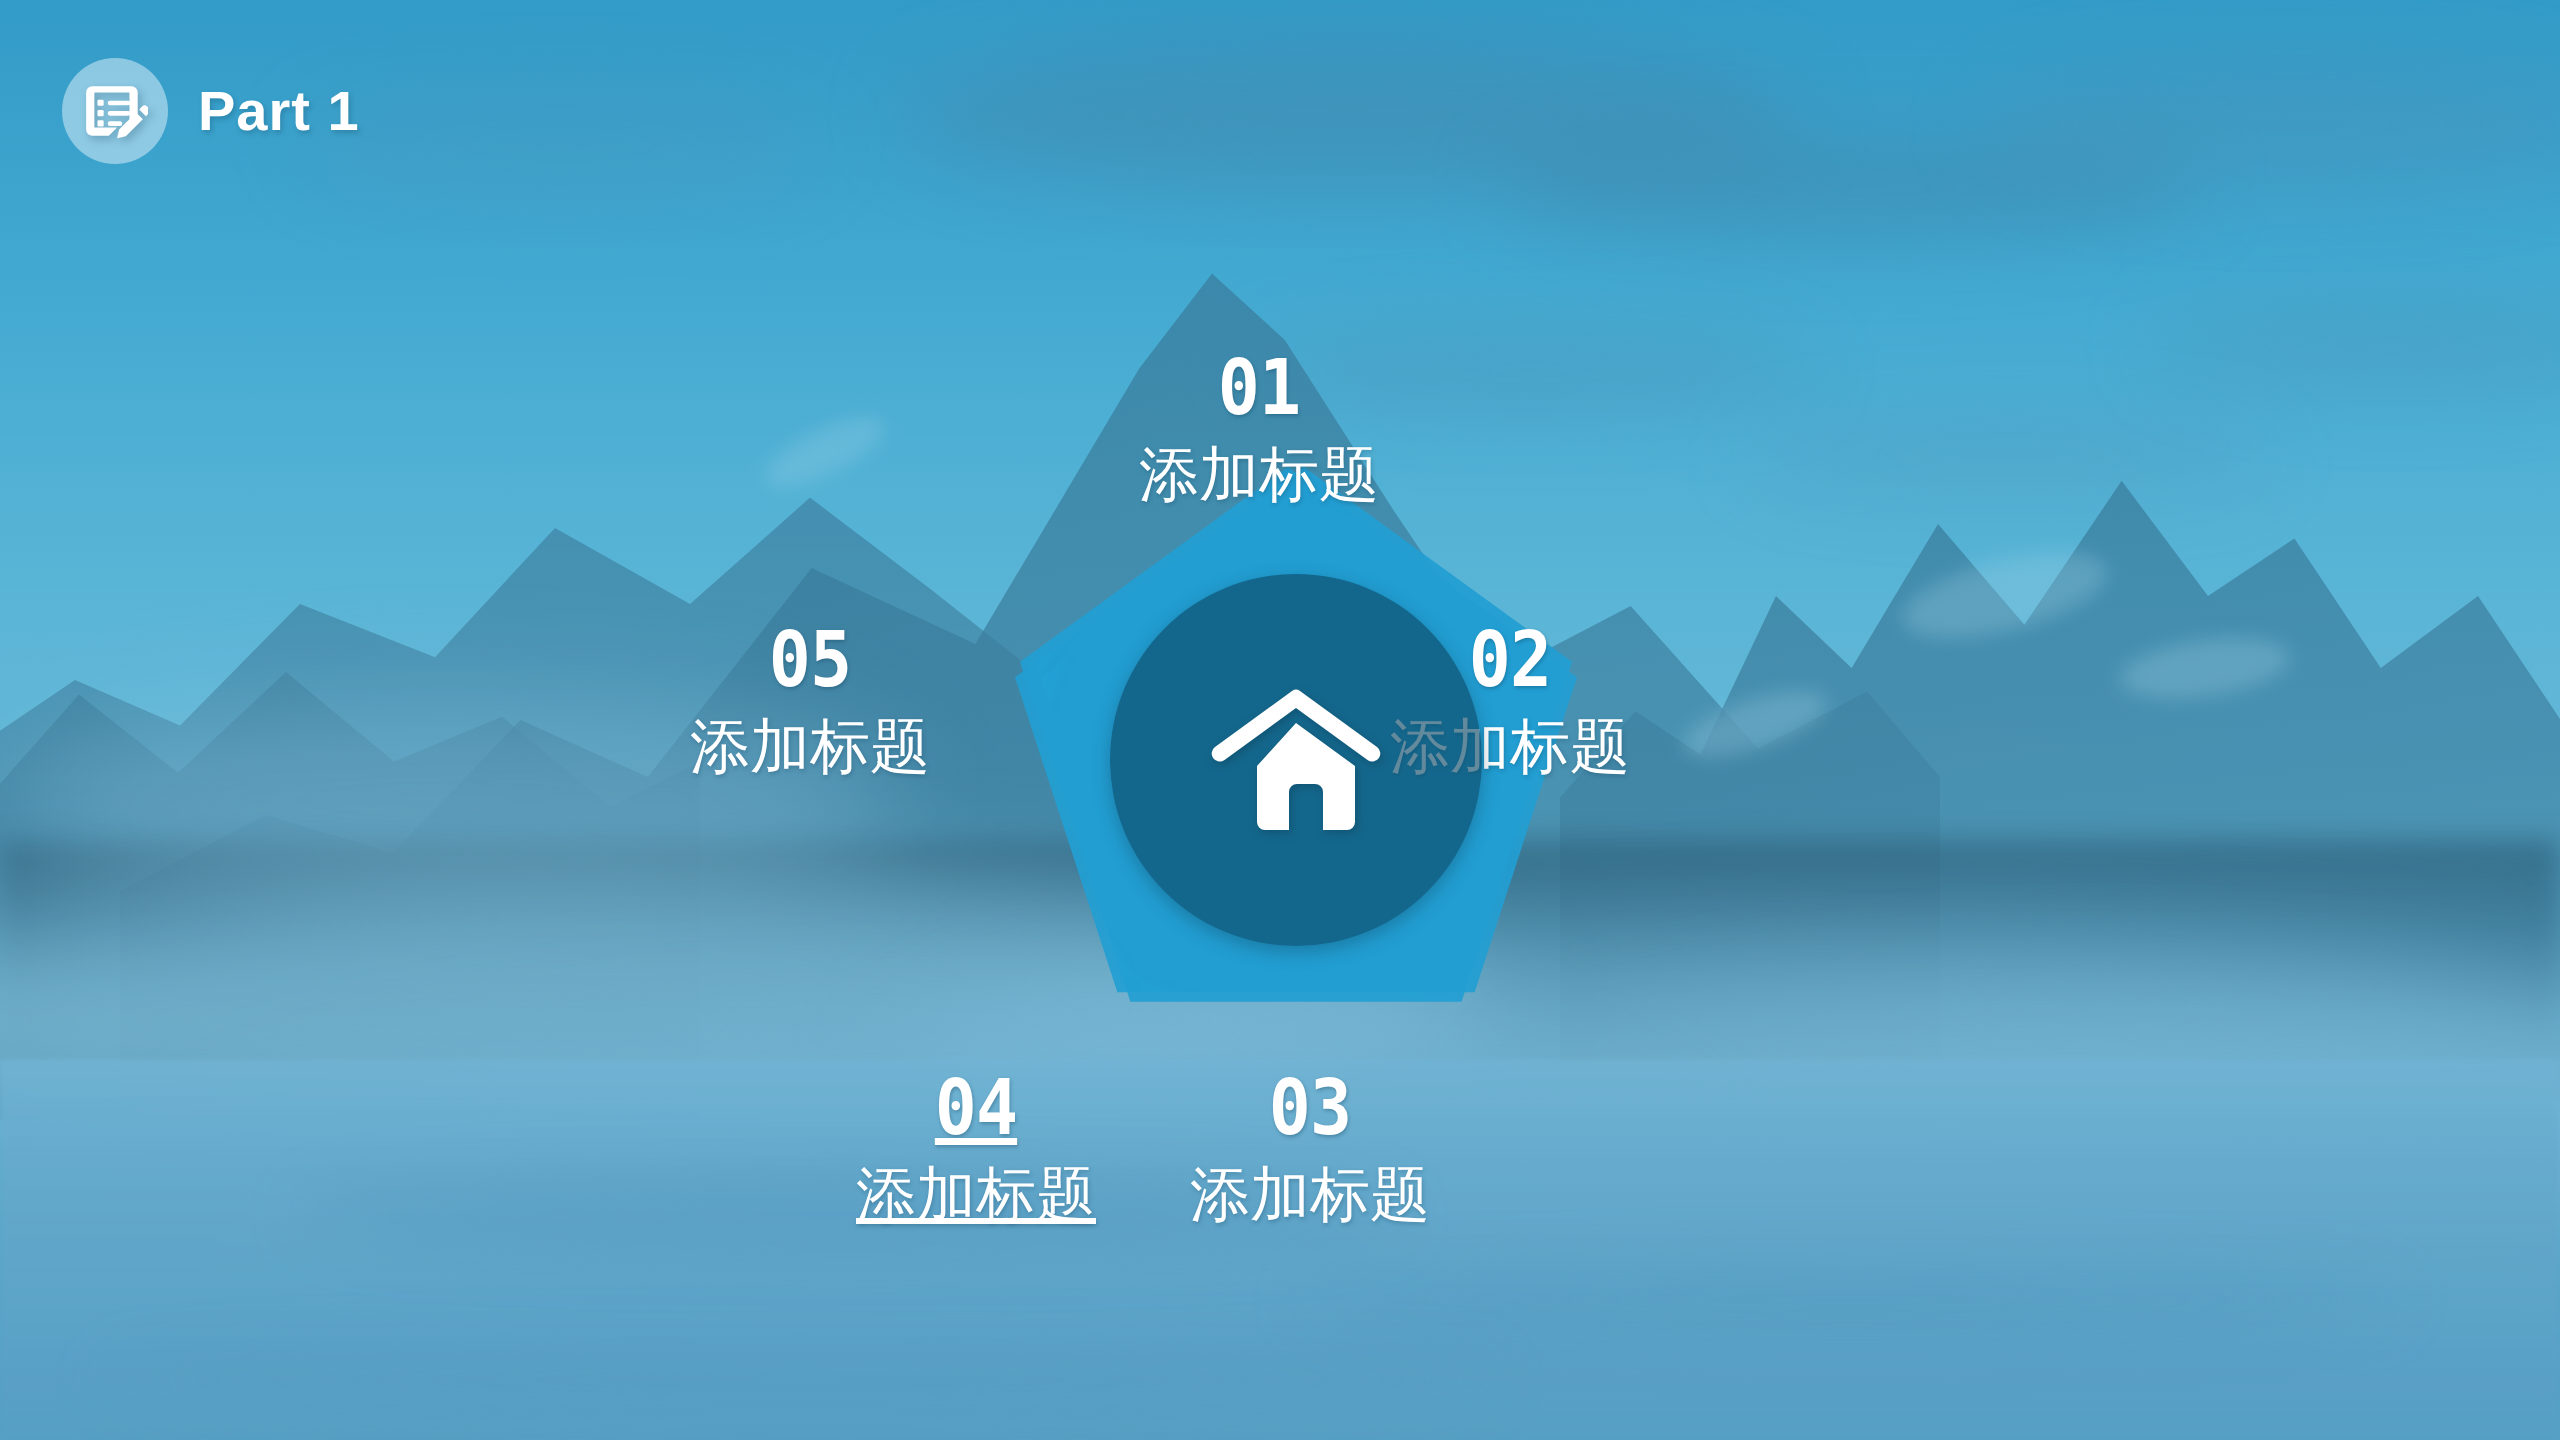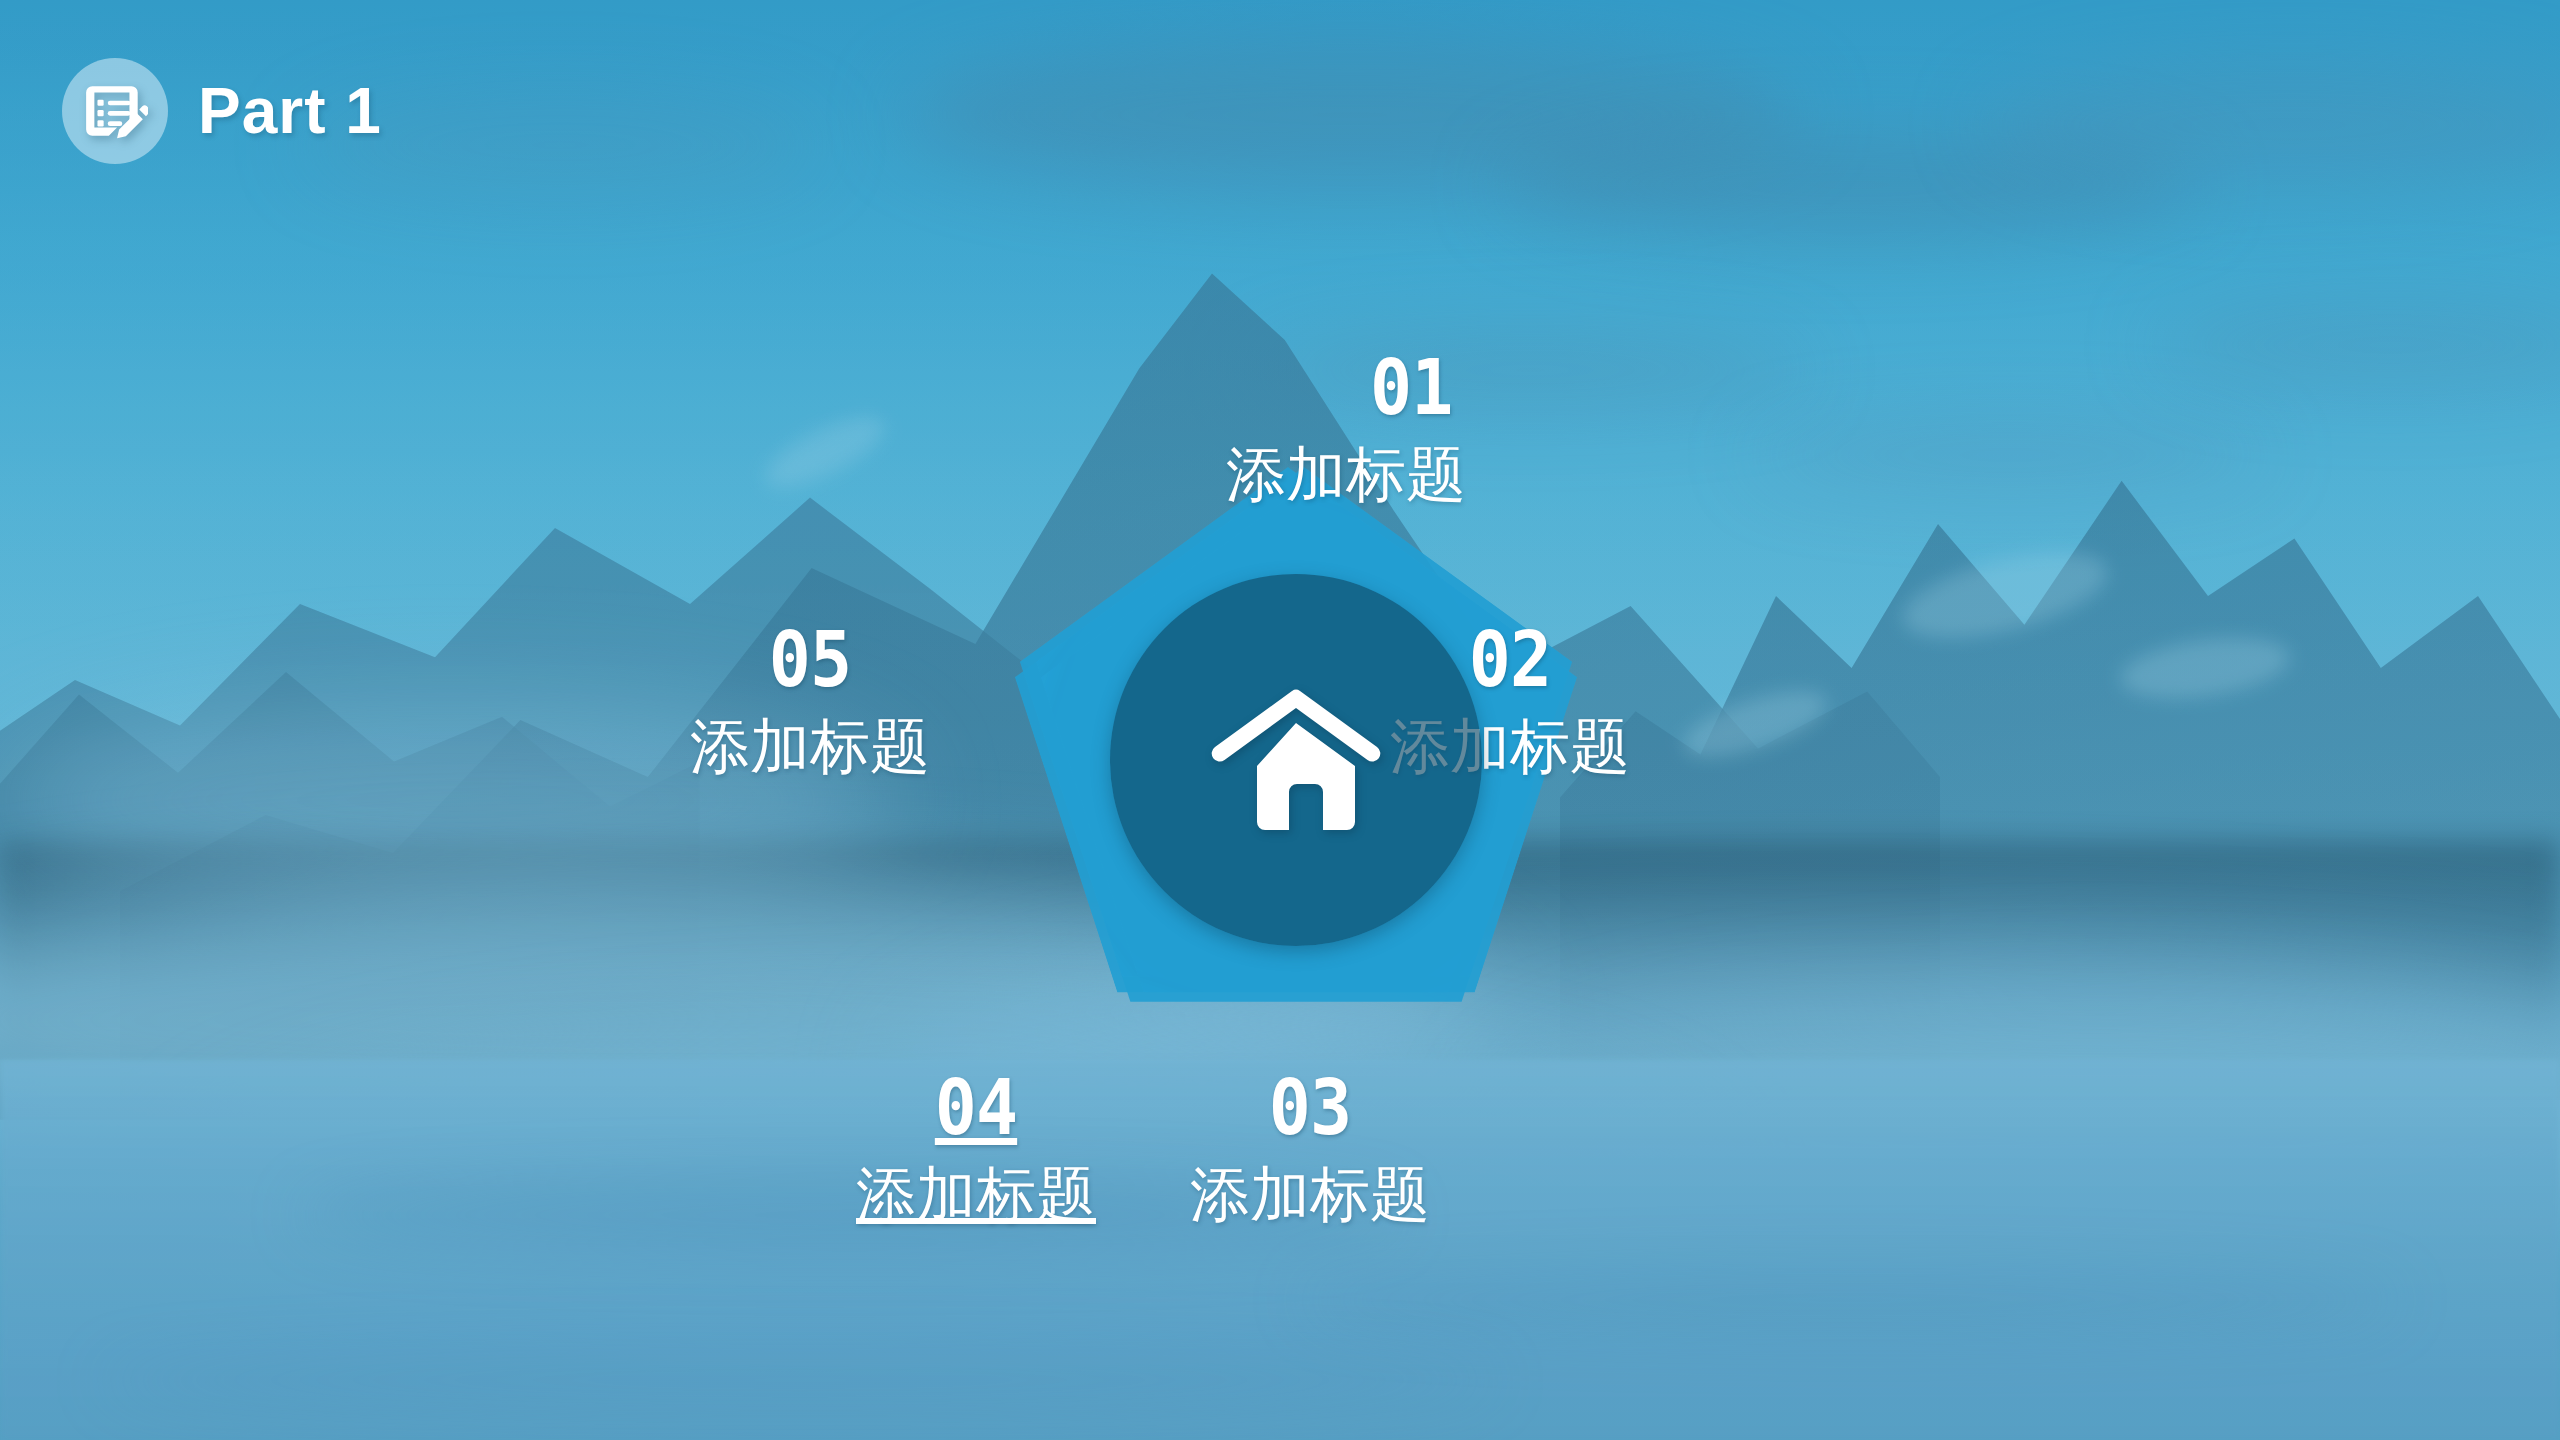--- a/index.html
+++ b/index.html
@@ -108,21 +108,21 @@
   
   #header{position:absolute;left:62px;top:58px;display:flex;align-items:center;gap:30px;z-index:40;}
   .logo-circle{
     width:106px;height:106px;border-radius:50%;
     background:rgba(220,240,249,.52);
     display:flex;align-items:center;justify-content:center;
     flex:0 0 auto;
   }
   .logo-circle svg{display:block;filter:drop-shadow(3px 4px 4px rgba(20,70,95,.30));}
   #header .title{
-    font-size:64px;font-weight:bold;color:#ffffff;letter-spacing:1px;
+    font-size:56px;font-weight:bold;color:#ffffff;letter-spacing:1px;
     text-shadow:2px 3px 5px rgba(18,70,96,.28);
     line-height:1;white-space:nowrap;
   }
 
   
   #flower{
     position:absolute;left:1296px;top:760px;width:0;height:0;z-index:30;
   }
   .petal{
     position:absolute;left:-268px;top:-268px;width:536px;height:536px;
@@ -157,21 +157,21 @@
     font-family:"DejaVu Sans","Liberation Sans",sans-serif;
   }
 
   
   #petal-1{transform:rotate(0deg);}
   #petal-2{transform:rotate(72deg);}
   #petal-3{transform:rotate(144deg);}
   #petal-4{transform:rotate(216deg);}
   #petal-5{transform:rotate(288deg);}
 
-  #label-1{left:1126px;top:-410px;text-align:right;}
+  #label-1{left:1089px;top:-410px;}
   #label-2{left:1340px;top:-138px;}
   #label-3{left:1140px;top:310px;}
   #label-4{left:806px;top:310px;text-decoration:underline;}
   #label-5{left:640px;top:-138px;}
 
   #labels{position:absolute;left:-1296px;top:0;width:2560px;height:0;z-index:35;}
 
   
   #center-badge{
     position:absolute;left:-186px;top:-186px;width:372px;height:372px;

